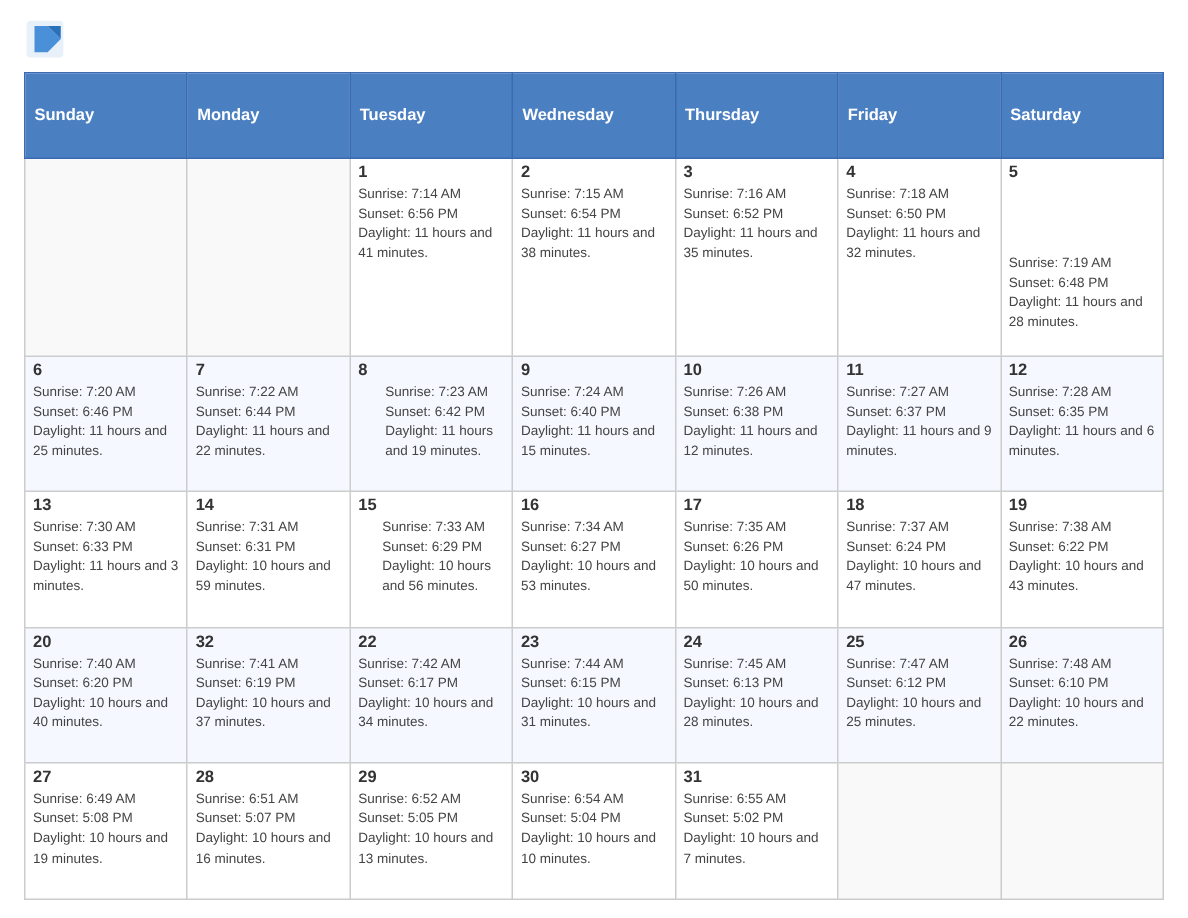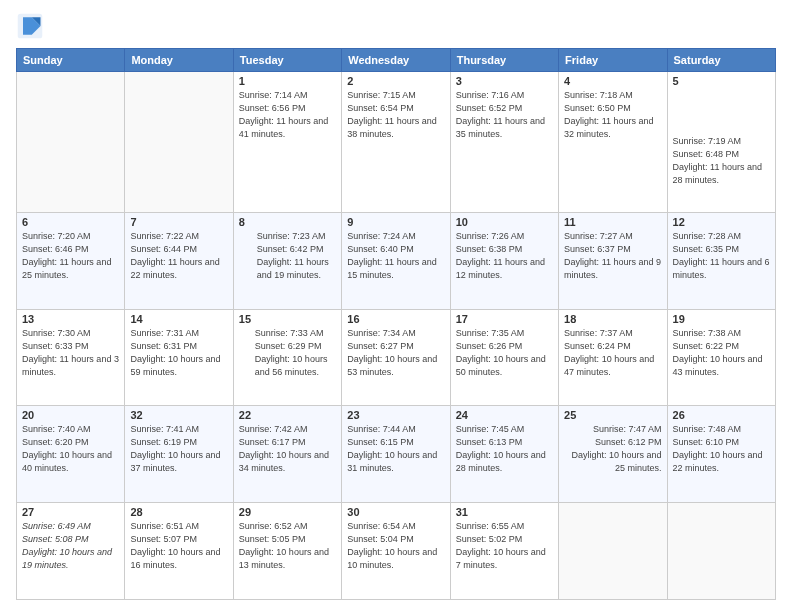--- a/index.html
+++ b/index.html
@@ -60,21 +60,21 @@
       border-collapse: collapse;
       width: 100%;
       table-layout: fixed;
     }
     .calendar th {
       background: #4a7fc1;
       color: #fff;
       font-size: 11px;
       font-weight: bold;
       text-align: left;
-      padding: 5px 6px;
+      padding: 22px 6px;
       border: 1px solid #3a6ab1;
     }
     .calendar td {
       border: 1px solid #ccc;
       vertical-align: top;
       padding: 3px 5px;
       font-size: 9.5px;
       color: #333;
       height: 82px;
     }
@@ -283,35 +283,35 @@
 Daylight: 10 hours and 31 minutes.</div>
           </td>
           <td>
             <span class="day-number">24</span>
             <div class="day-info" style="white-space: pre-line;">Sunrise: 7:45 AM
 Sunset: 6:13 PM
 Daylight: 10 hours and 28 minutes.</div>
           </td>
           <td>
             <span class="day-number">25</span>
-            <div class="day-info" style="white-space: pre-line; text-align: right;">Sunrise: 7:47 AM
+            <div class="day-info" style="white-space: pre-line;">Sunrise: 7:47 AM
 Sunset: 6:12 PM
 Daylight: 10 hours and 25 minutes.</div>
           </td>
           <td>
             <span class="day-number">26</span>
             <div class="day-info" style="white-space: pre-line;">Sunrise: 7:48 AM
 Sunset: 6:10 PM
 Daylight: 10 hours and 22 minutes.</div>
           </td>
         </tr>
         <tr>
           <td>
             <span class="day-number">27</span>
-            <div class="day-info" style="white-space: pre-line; font-style: italic;">Sunrise: 6:49 AM
+            <div class="day-info" style="white-space: pre-line;">Sunrise: 6:49 AM
 Sunset: 5:08 PM
 Daylight: 10 hours and 19 minutes.</div>
           </td>
           <td>
             <span class="day-number">28</span>
             <div class="day-info" style="white-space: pre-line;">Sunrise: 6:51 AM
 Sunset: 5:07 PM
 Daylight: 10 hours and 16 minutes.</div>
           </td>
           <td>

